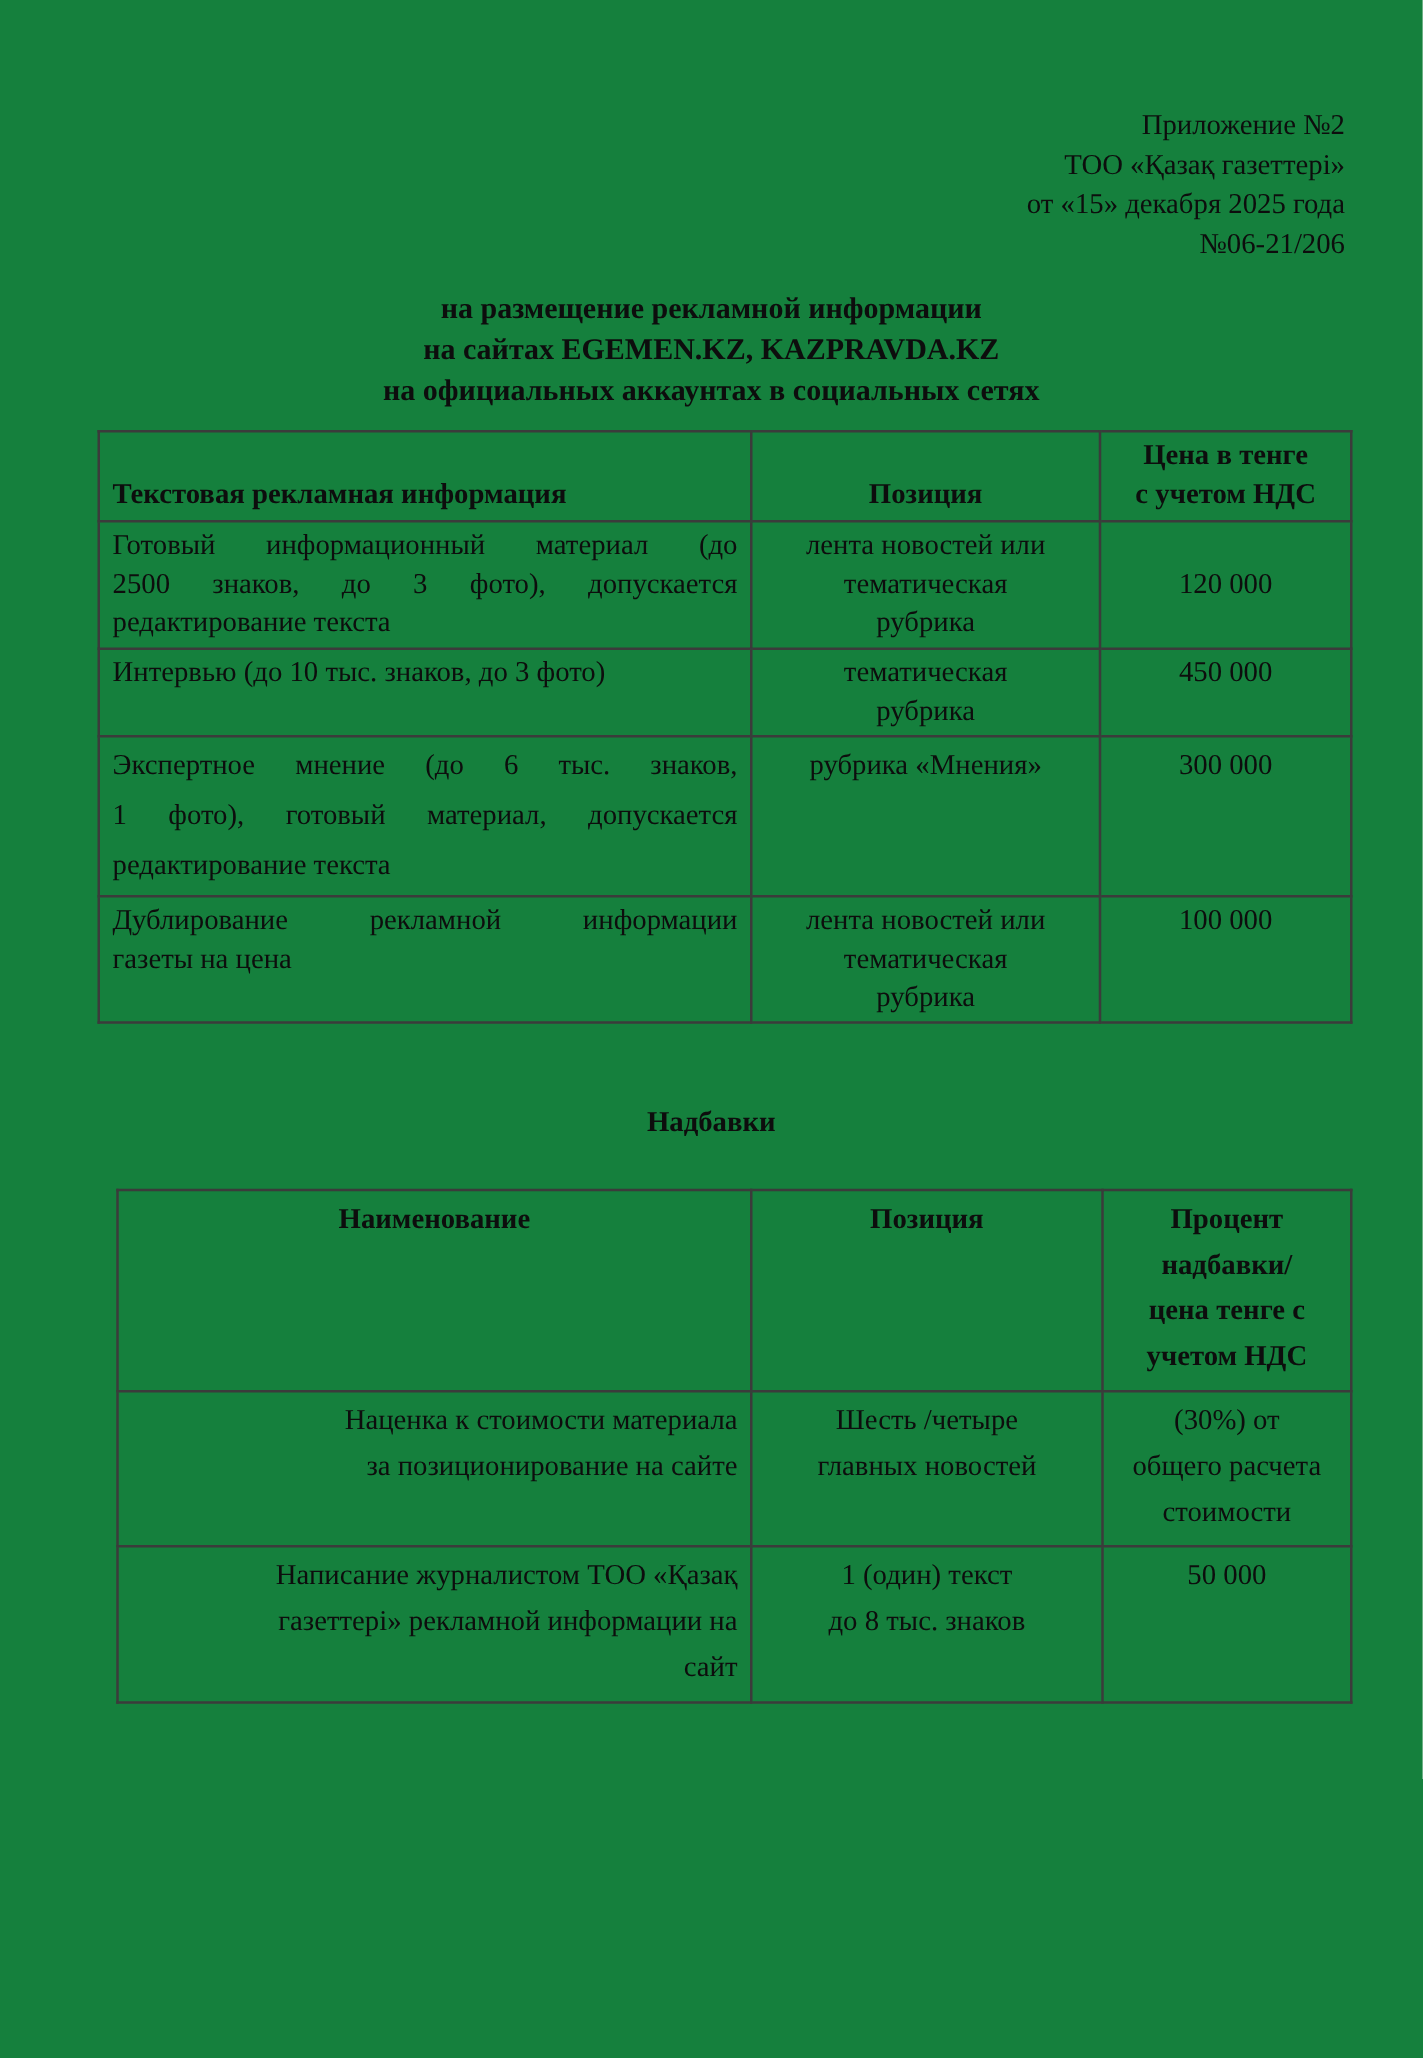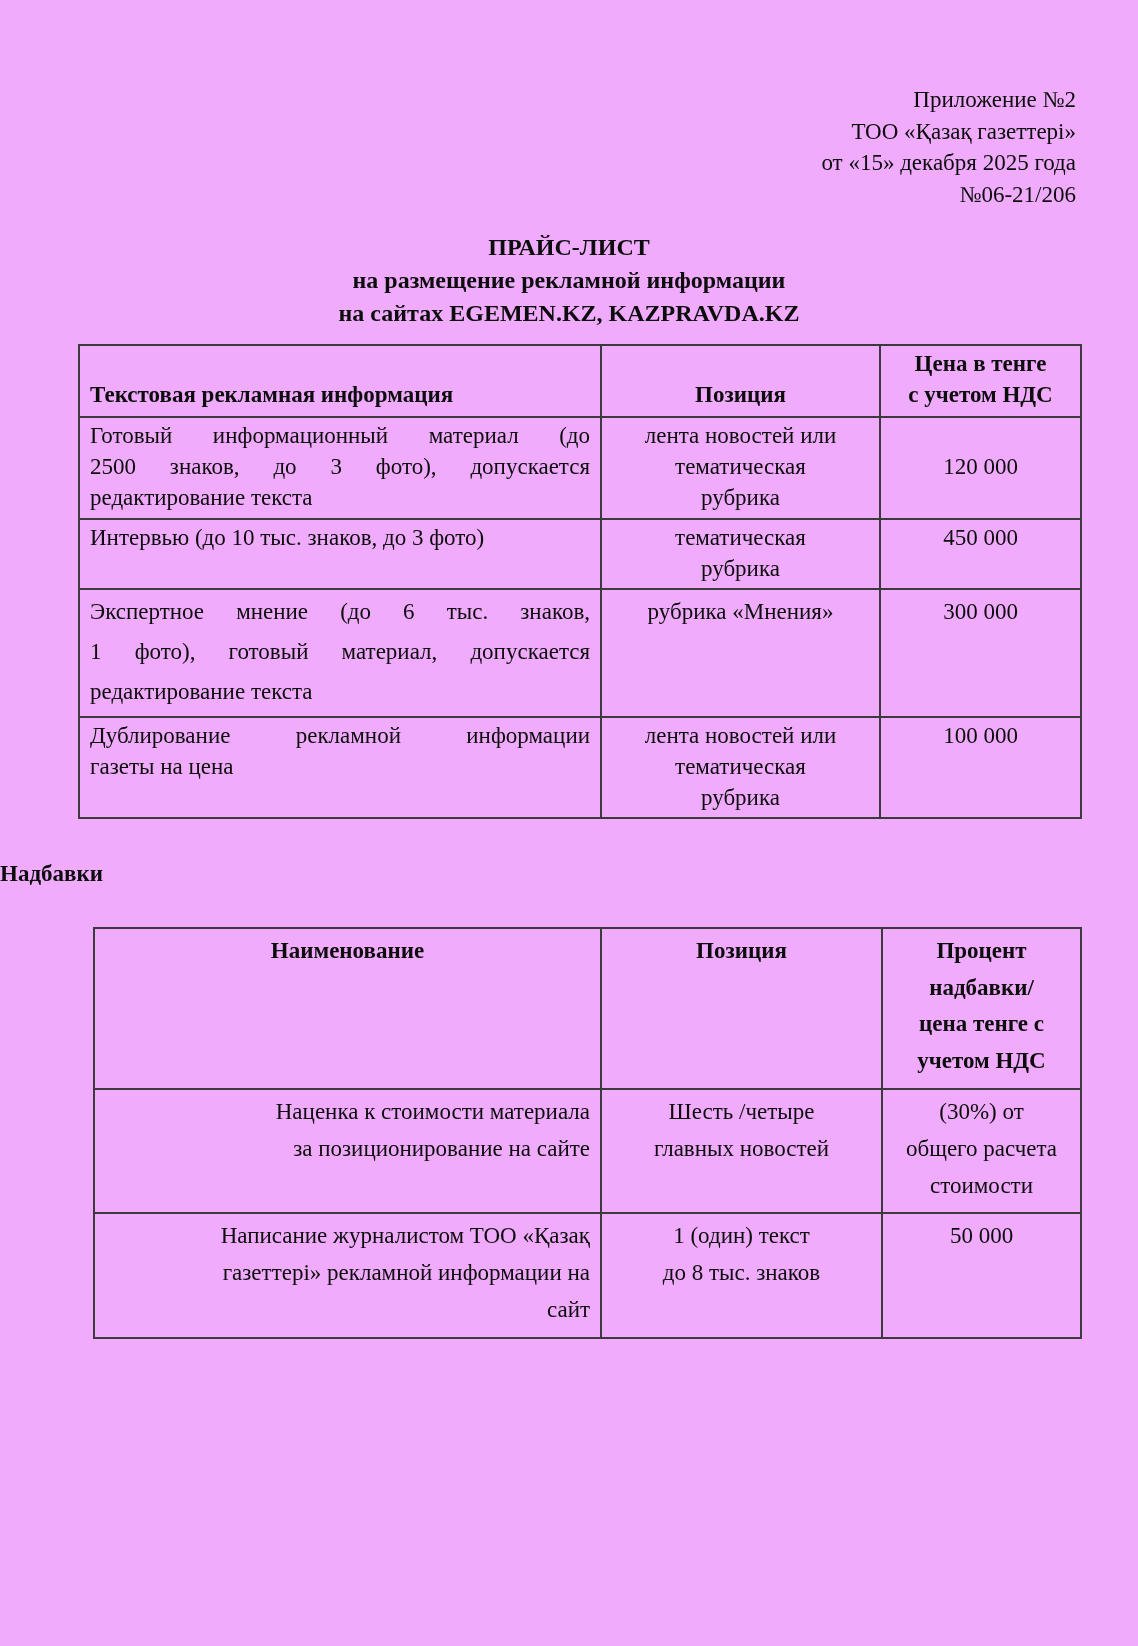--- a/index.html
+++ b/index.html
@@ -1,21 +1,21 @@
 <!DOCTYPE html>
 <html><head>
 <meta charset="utf-8">
 <style>
   html,body{margin:0;padding:0;}
   body{
     width:1138px;height:1646px;background:#ffffff;color:#0d0d0d;
     font-family:"Liberation Serif","DejaVu Serif",serif;
     -webkit-font-smoothing:antialiased;
   }
-  .page{position:relative;width:1138px;height:1646px;overflow:hidden;background:#f0abfc;}
+  .page{position:relative;width:1138px;height:1646px;overflow:hidden;background:#15803d;}
 
   .doc-header{
     padding-top:84px;margin-right:62px;
     text-align:right;font-size:23px;line-height:1.38;
   }
   .doc-title{
     margin-top:20px;text-align:center;font-weight:700;
     font-size:24px;line-height:1.38;
   }
 
@@ -28,21 +28,21 @@
   .t1 thead th{font-weight:700;text-align:left;vertical-align:bottom;height:60px;padding-bottom:6px;}
   .t1 .c2,.t1 .c3{text-align:center;margin-top:33px;}
   .t1 .r0{height:92px}.t1 .r1{height:66px}.t1 .r2{height:124px}.t1 .r3{height:94px}
   .t1 .r2 td{line-height:1.74;}
   .jline{text-align:justify;text-align-last:justify;}
   .jline.last{text-align-last:left;}
   .pre{white-space:pre-line;}
   .mid{vertical-align:middle !important;}
 
   
-  .section-h{margin-top:42px;font-weight:700;font-size:23px;}
+  .section-h{margin-top:66px;text-align:center;font-weight:700;font-size:23px;}
 
   
   .t2{margin:40px 0 0 93px;width:987px;}
   .t2 th,.t2 td{padding:4px 10px 8px;vertical-align:top;line-height:1.6;}
   .t2 thead th{font-weight:700;text-align:center;vertical-align:top;border-radius:16px;}
   .t2 thead tr{height:150px;}
   .t2 .c2,.t2 .c3{text-align:center;}
   .t2 td.c1{text-align:right;}
   .t2 .r0{height:120px}.t2 .r1{height:125px}.t2 .r2{height:99px}
 </style>
@@ -52,23 +52,23 @@
 <div class="page">
 
   <div class="doc-header">
     <div>Приложение №2</div>
     <div>ТОО «Қазақ газеттері»</div>
     <div>от «15» декабря 2025 года</div>
     <div>№06-21/206</div>
   </div>
 
   <div class="doc-title">
-    <div>ПРАЙС-ЛИСТ</div>
     <div>на размещение рекламной информации</div>
     <div>на сайтах EGEMEN.KZ, KAZPRAVDA.KZ</div>
+    <div>на официальных аккаунтах в социальных сетях</div>
   </div>
 
   <table class="t1">
     <colgroup>
         <col style="width:522px">
         <col style="width:279px">
         <col style="width:201px">
       </colgroup>
     <thead>
       <tr>

